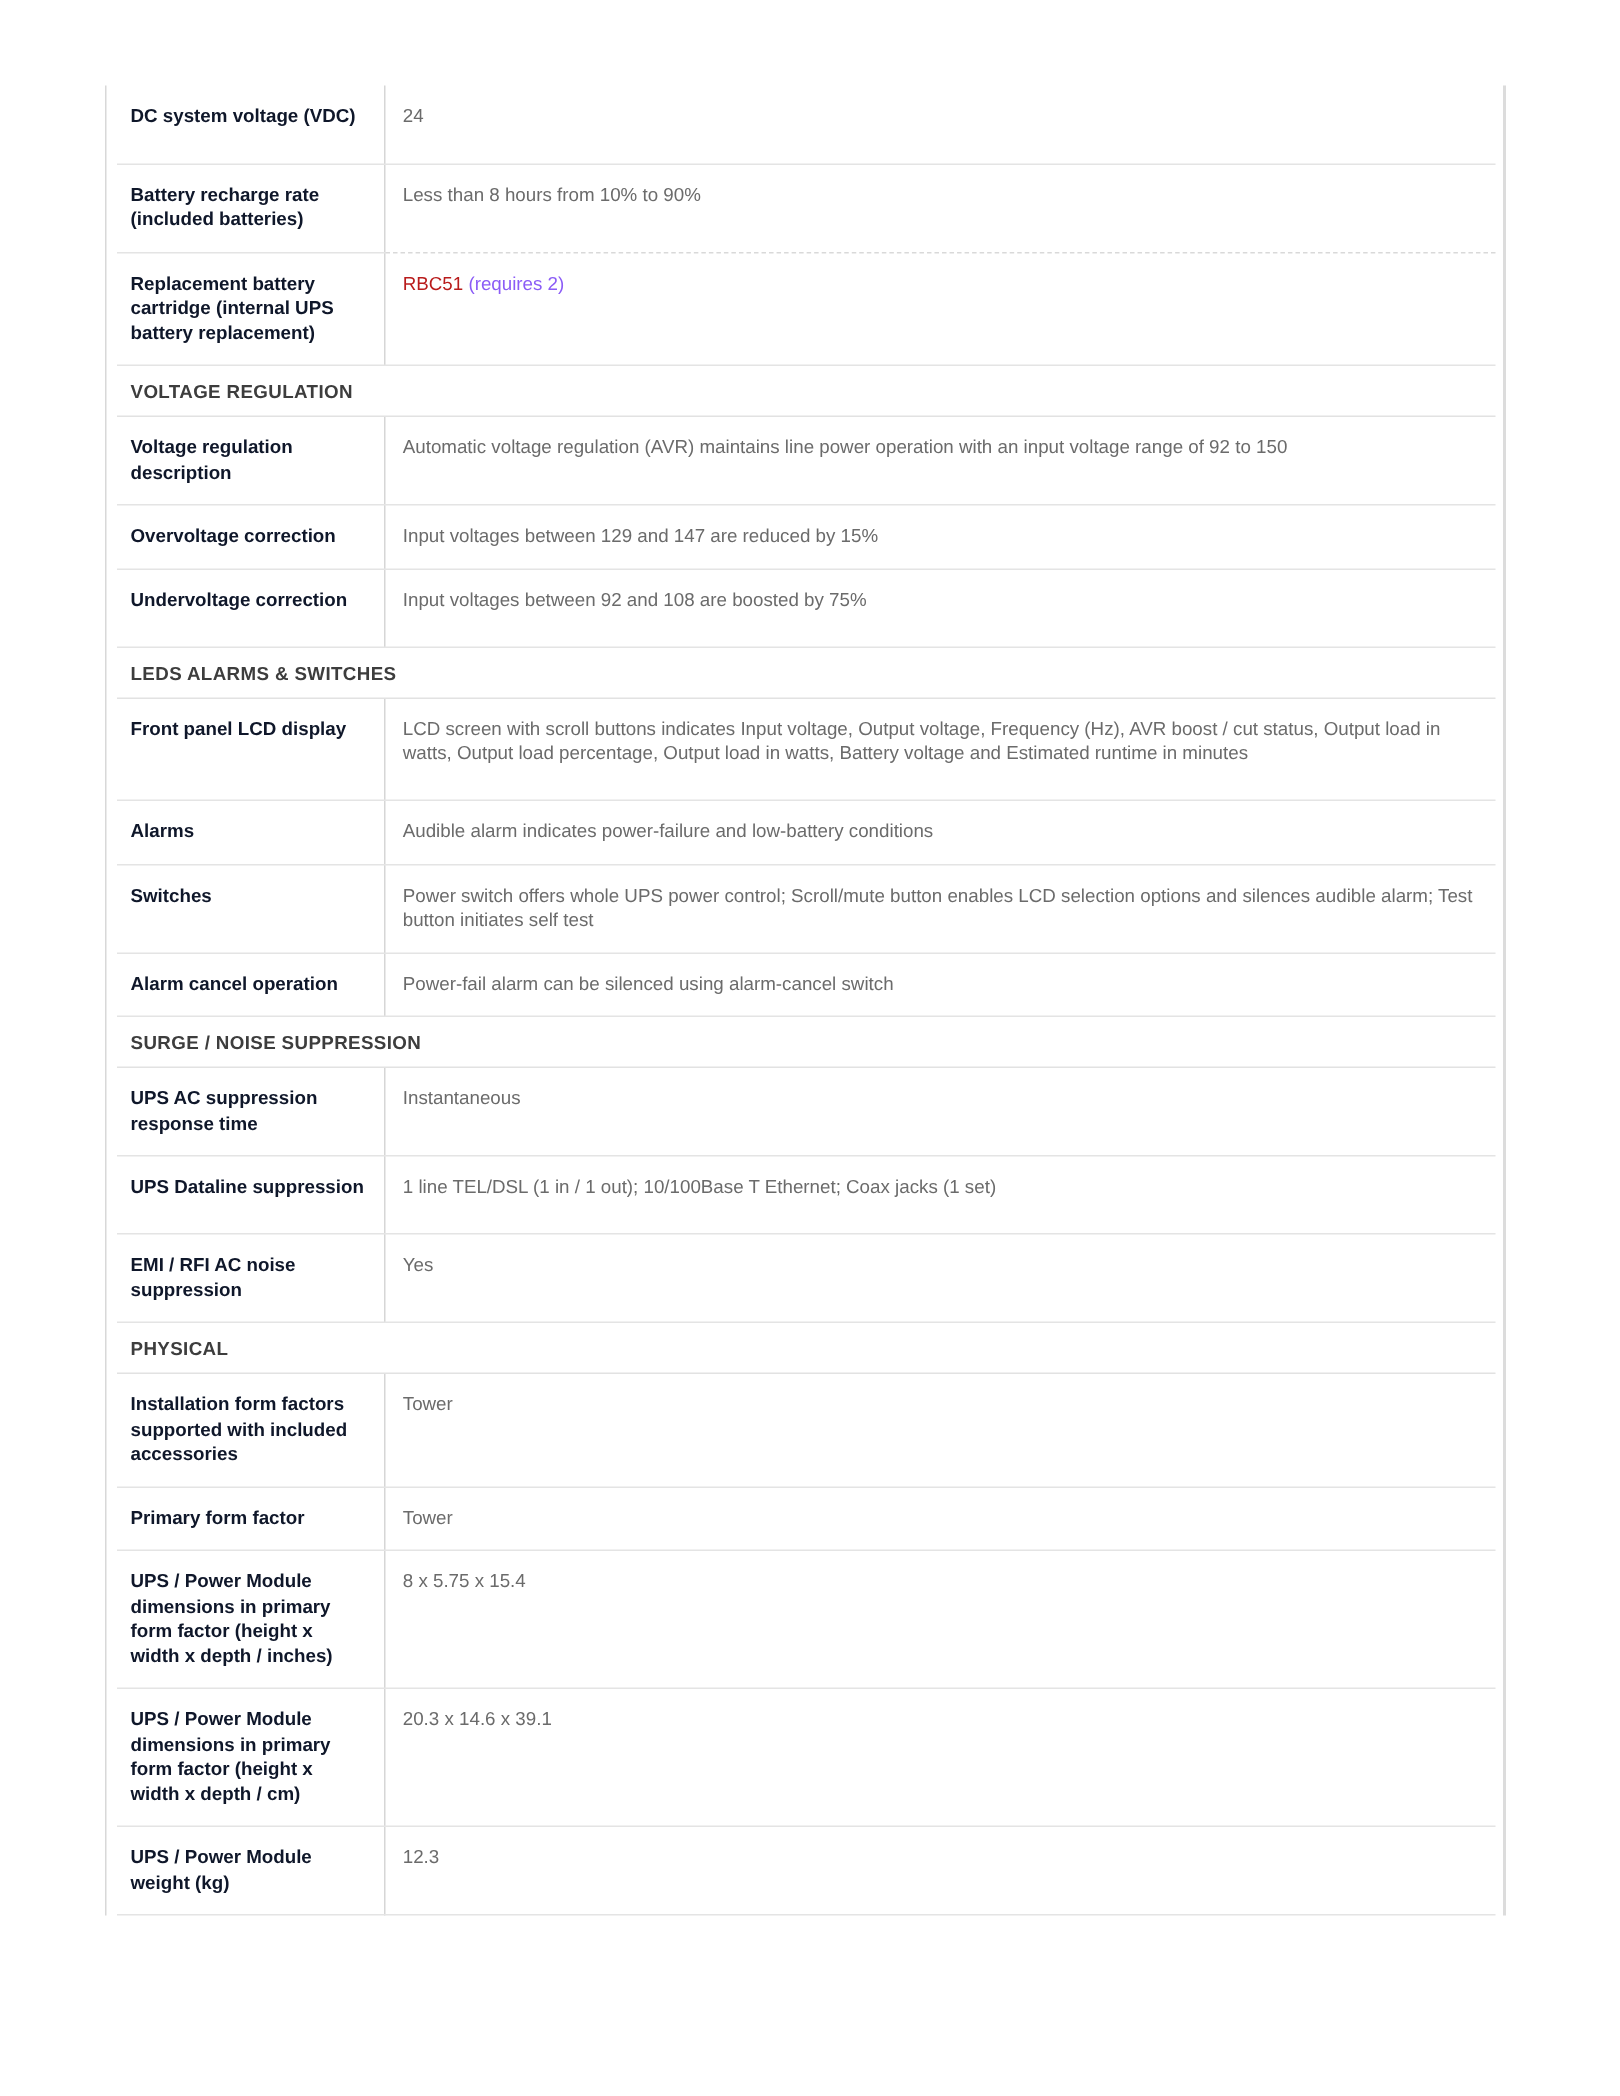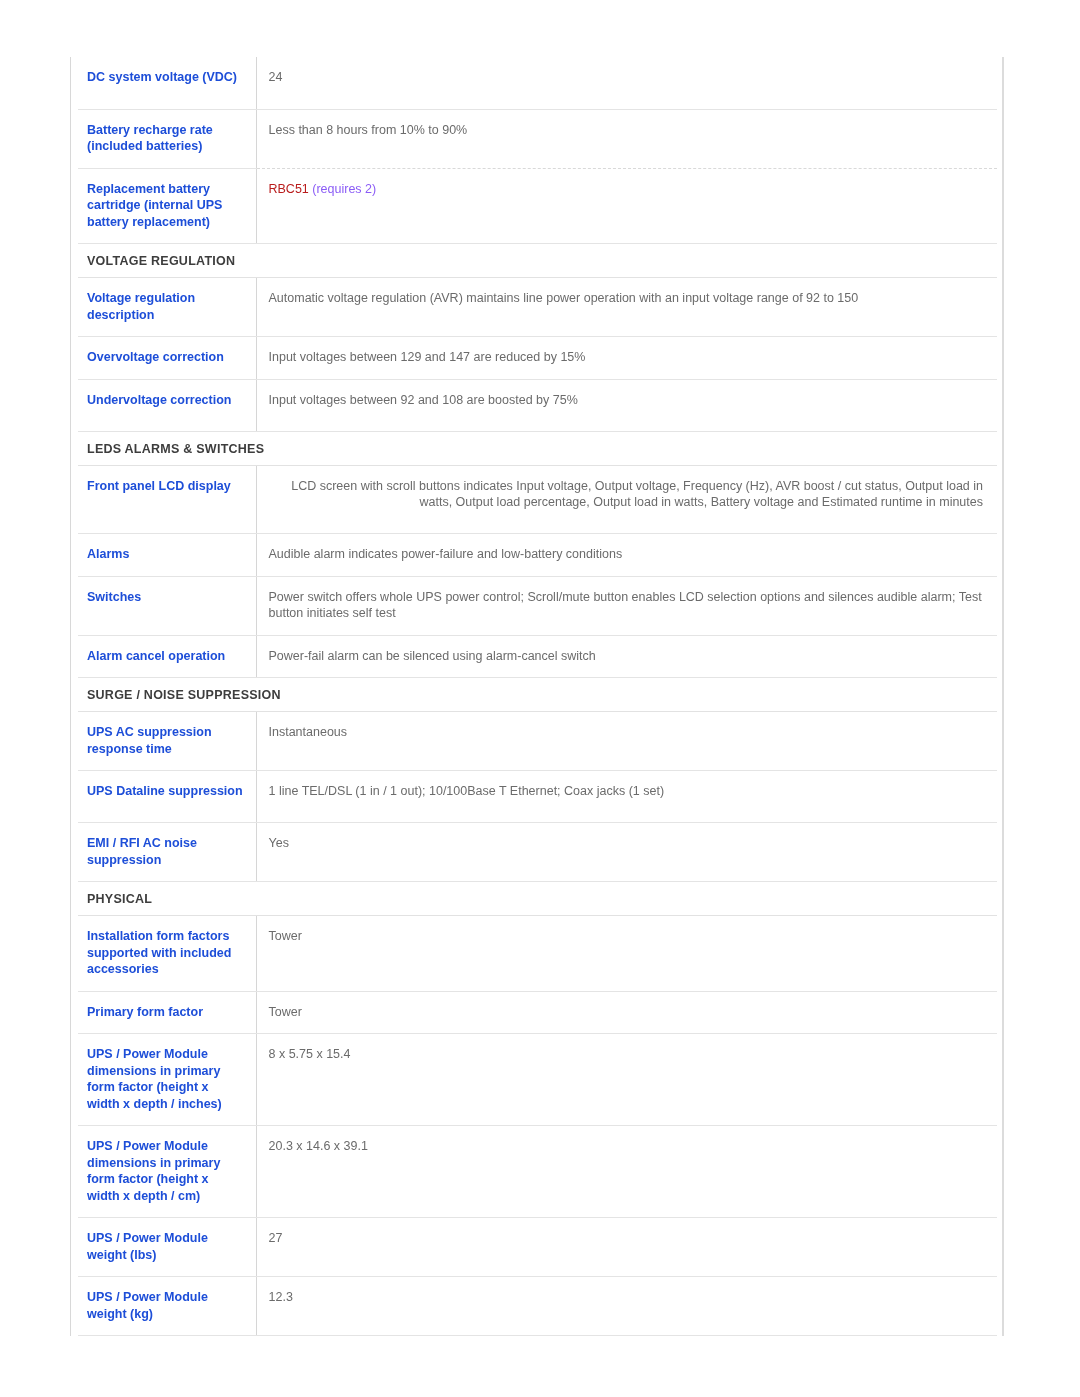--- a/index.html
+++ b/index.html
@@ -53,21 +53,21 @@
     border-bottom: 1px solid #e2e2e2;
     background: #fff;
   }
 
   
   td.lbl {
     width: 178px;
     vertical-align: top;
     font-size: 12.5px;
     font-weight: bold;
-    color: #1d4ed8;
+    color: #0f172a;
     line-height: 16.5px;
     padding: 12px 12px 13px 9px;
     border-right: 1px solid #d6d6d6;
     border-bottom: 1px solid #e4e4e4;
     box-sizing: border-box;
   }
   td.val {
     vertical-align: top;
     font-size: 12.5px;
     font-weight: normal;
@@ -124,21 +124,21 @@
             <td class="lbl" style="height: 52px;">Undervoltage correction</td>
             <td class="val" style="height: 52px;">Input voltages between 92 and 108 are boosted by 75%</td>
           </tr>
           <tr class="section-row">
             <td colspan="2">
               <div class="section-head">LEDS ALARMS &amp; SWITCHES</div>
             </td>
           </tr>
           <tr>
             <td class="lbl" style="height: 68px;">Front panel LCD display</td>
-            <td class="val" style="height: 68px; text-align: right;">LCD screen with scroll buttons indicates Input voltage, Output voltage, Frequency (Hz), AVR boost / cut status, Output load in watts, Output load percentage, Output load in watts, Battery voltage and Estimated runtime in minutes</td>
+            <td class="val" style="height: 68px;">LCD screen with scroll buttons indicates Input voltage, Output voltage, Frequency (Hz), AVR boost / cut status, Output load in watts, Output load percentage, Output load in watts, Battery voltage and Estimated runtime in minutes</td>
           </tr>
           <tr>
             <td class="lbl" style="height: 34px;">Alarms</td>
             <td class="val" style="height: 34px;">Audible alarm indicates power-failure and low-battery conditions</td>
           </tr>
           <tr>
             <td class="lbl" style="height: 52px;">Switches</td>
             <td class="val" style="height: 52px;">Power switch offers whole UPS power control; Scroll/mute button enables LCD selection options and silences audible alarm; Test button initiates self test</td>
           </tr>
           <tr>
@@ -177,23 +177,19 @@
           </tr>
           <tr>
             <td class="lbl" style="height: 86px;">UPS / Power Module dimensions in primary form factor (height x width x depth / inches)</td>
             <td class="val" style="height: 86px;">8 x 5.75 x 15.4</td>
           </tr>
           <tr>
             <td class="lbl" style="height: 86px;">UPS / Power Module dimensions in primary form factor (height x width x depth / cm)</td>
             <td class="val" style="height: 86px;">20.3 x 14.6 x 39.1</td>
           </tr>
           <tr>
-            <td class="lbl" style="height: 52px;">UPS / Power Module weight (lbs)</td>
-            <td class="val" style="height: 52px;">27</td>
-          </tr>
-          <tr>
             <td class="lbl" style="height: 52px;">UPS / Power Module weight (kg)</td>
             <td class="val" style="height: 52px;">12.3</td>
           </tr>
         </tbody>
     </table>
   </div>
 </div>
 
 </body></html>

